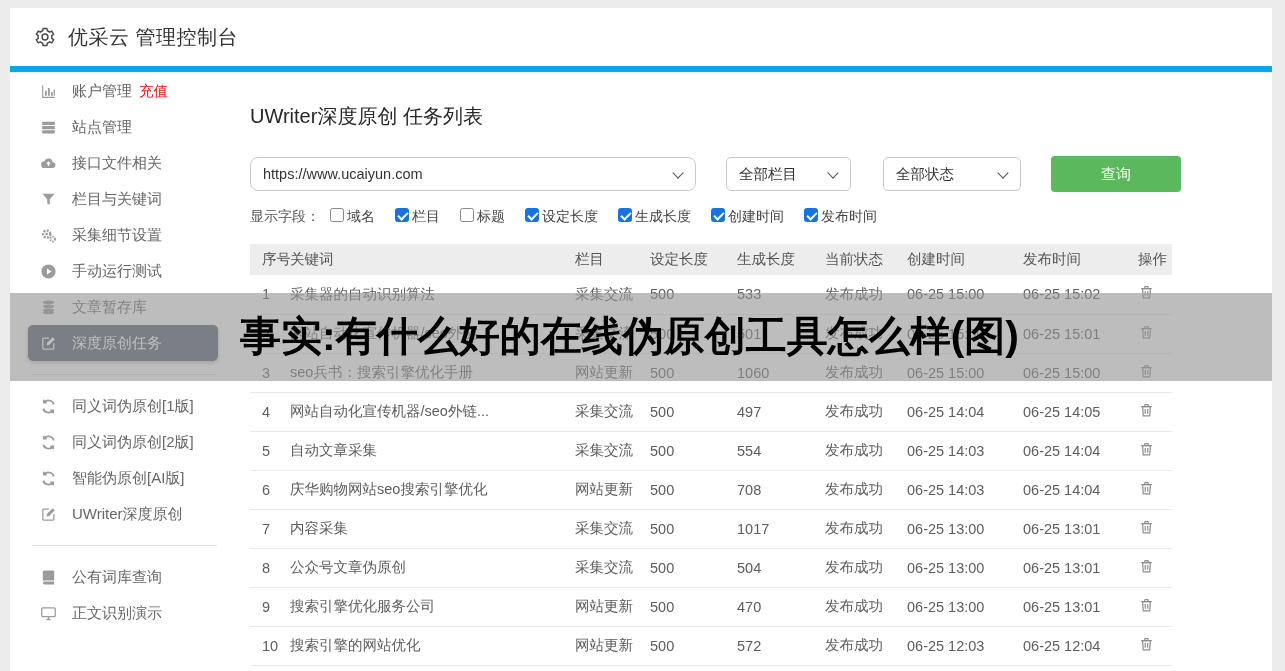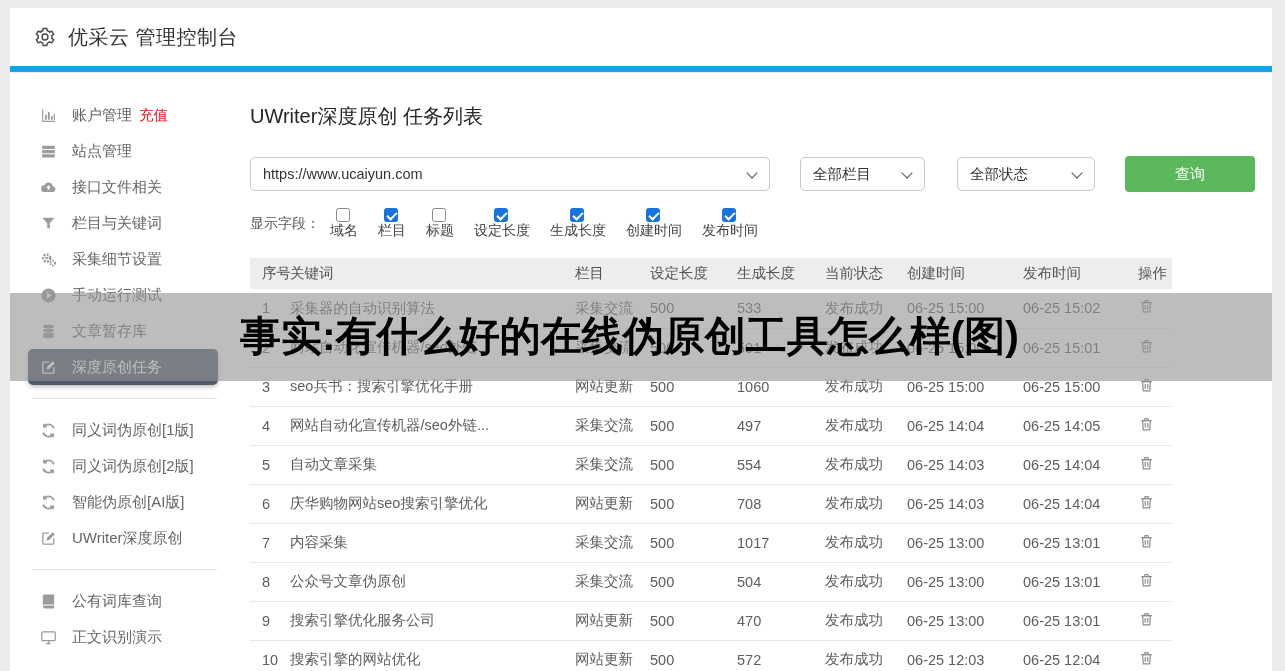--- a/index.html
+++ b/index.html
@@ -10,48 +10,48 @@
   
   .topbar { position:absolute; left:10px; right:13px; top:8px; height:64px; background:#fff;
             border-bottom:6px solid #0ea5e9; display:flex; align-items:center; padding-left:24px; }
   .topbar .app-title { font-size:20px; color:#333; margin-left:12px; letter-spacing:.5px; }
   .gear { width:22px; height:22px; color:#4a4a4a; display:inline-flex; }
 
   
   .card { position:absolute; left:10px; right:13px; top:73px; bottom:0; background:#fff; display:flex; }
 
   
-  .sidebar { width:225px; padding-top:24px; flex:0 0 225px; }
+  .sidebar { width:225px; flex:0 0 225px; }
   .sb-item { height:36px; display:flex; align-items:center; padding-left:30px; color:#666;
              font-size:15px; cursor:pointer; }
   .sb-item .icon { width:17px; height:17px; color:#9b9b9b; margin-right:15px; display:inline-flex; flex:0 0 17px; }
   .sb-item.active { background:#4e5c6a; color:#fff; border-radius:5px; margin-left:18px; width:190px;
                     padding-left:12px; box-shadow:0 2px 4px rgba(0,0,0,.25); }
   .sb-item.active .icon { color:#fff; }
   .suffix { color:#f10e0e; margin-left:7px; font-size:14.5px; }
   .divider { height:1px; background:#e1e1e1; margin:13px 18px 13px 22px; }
 
   
   .main { flex:1; padding:30px 0 0 15px; }
   .page-title { font-size:20px; color:#262626; }
 
   .filters { display:flex; align-items:center; margin-top:26px; }
   .sel { position:relative; height:34px; background:#fff; border:1px solid #c9c9c9; border-radius:5px;
          display:flex; align-items:center; padding:0 30px 0 12px; font-size:14.5px; color:#333; cursor:pointer; }
   .sel::after { content:""; position:absolute; right:13px; top:11px; width:7px; height:7px;
                 border-right:1.8px solid #555; border-bottom:1.8px solid #555; transform:rotate(45deg); }
-  .sel-site { width:520px; }
+  .sel-site { width:446px;border-radius:8px; }
   .sel-column { width:125px; margin-left:30px; }
   .sel-status { width:138px; margin-left:32px; }
   .btn-query { width:130px; height:36px; margin-left:30px; background:#5cb85c; border:none; border-radius:4px;
                color:#fff; font-size:15px; cursor:pointer; font-family:inherit; }
 
   .fields { display:flex; align-items:center; margin-top:16px; font-size:14px; color:#555; }
   .fields-label { margin-right:10px; }
-  .field { display:flex; align-items:center; margin-right:20px; cursor:pointer; color:#444;flex-direction:column; }
+  .field { display:flex; margin-right:20px; cursor:pointer; color:#444; }
   .cb { width:14px; height:14px; border:1px solid #8a8a8a; border-radius:2.5px; background:#fff;
         position:relative; margin-right:3px; flex:0 0 14px; }
   .cb.checked { background:#1673e0; border-color:#1673e0; }
   .cb.checked::after { content:""; position:absolute; left:4px; top:1px; width:4px; height:8px;
         border-right:2px solid #fff; border-bottom:2px solid #fff; transform:rotate(45deg); }
 
   table.task { border-collapse:collapse; table-layout:fixed; width:922px; margin-top:18px; font-size:14.5px; }
   table.task th { background:#ededed; height:31px; text-align:left; font-weight:400; color:#555;
                   padding:0 4px 0 0; white-space:nowrap; overflow:hidden; }
   table.task th:first-child, table.task td:first-child { padding-left:12px; }

